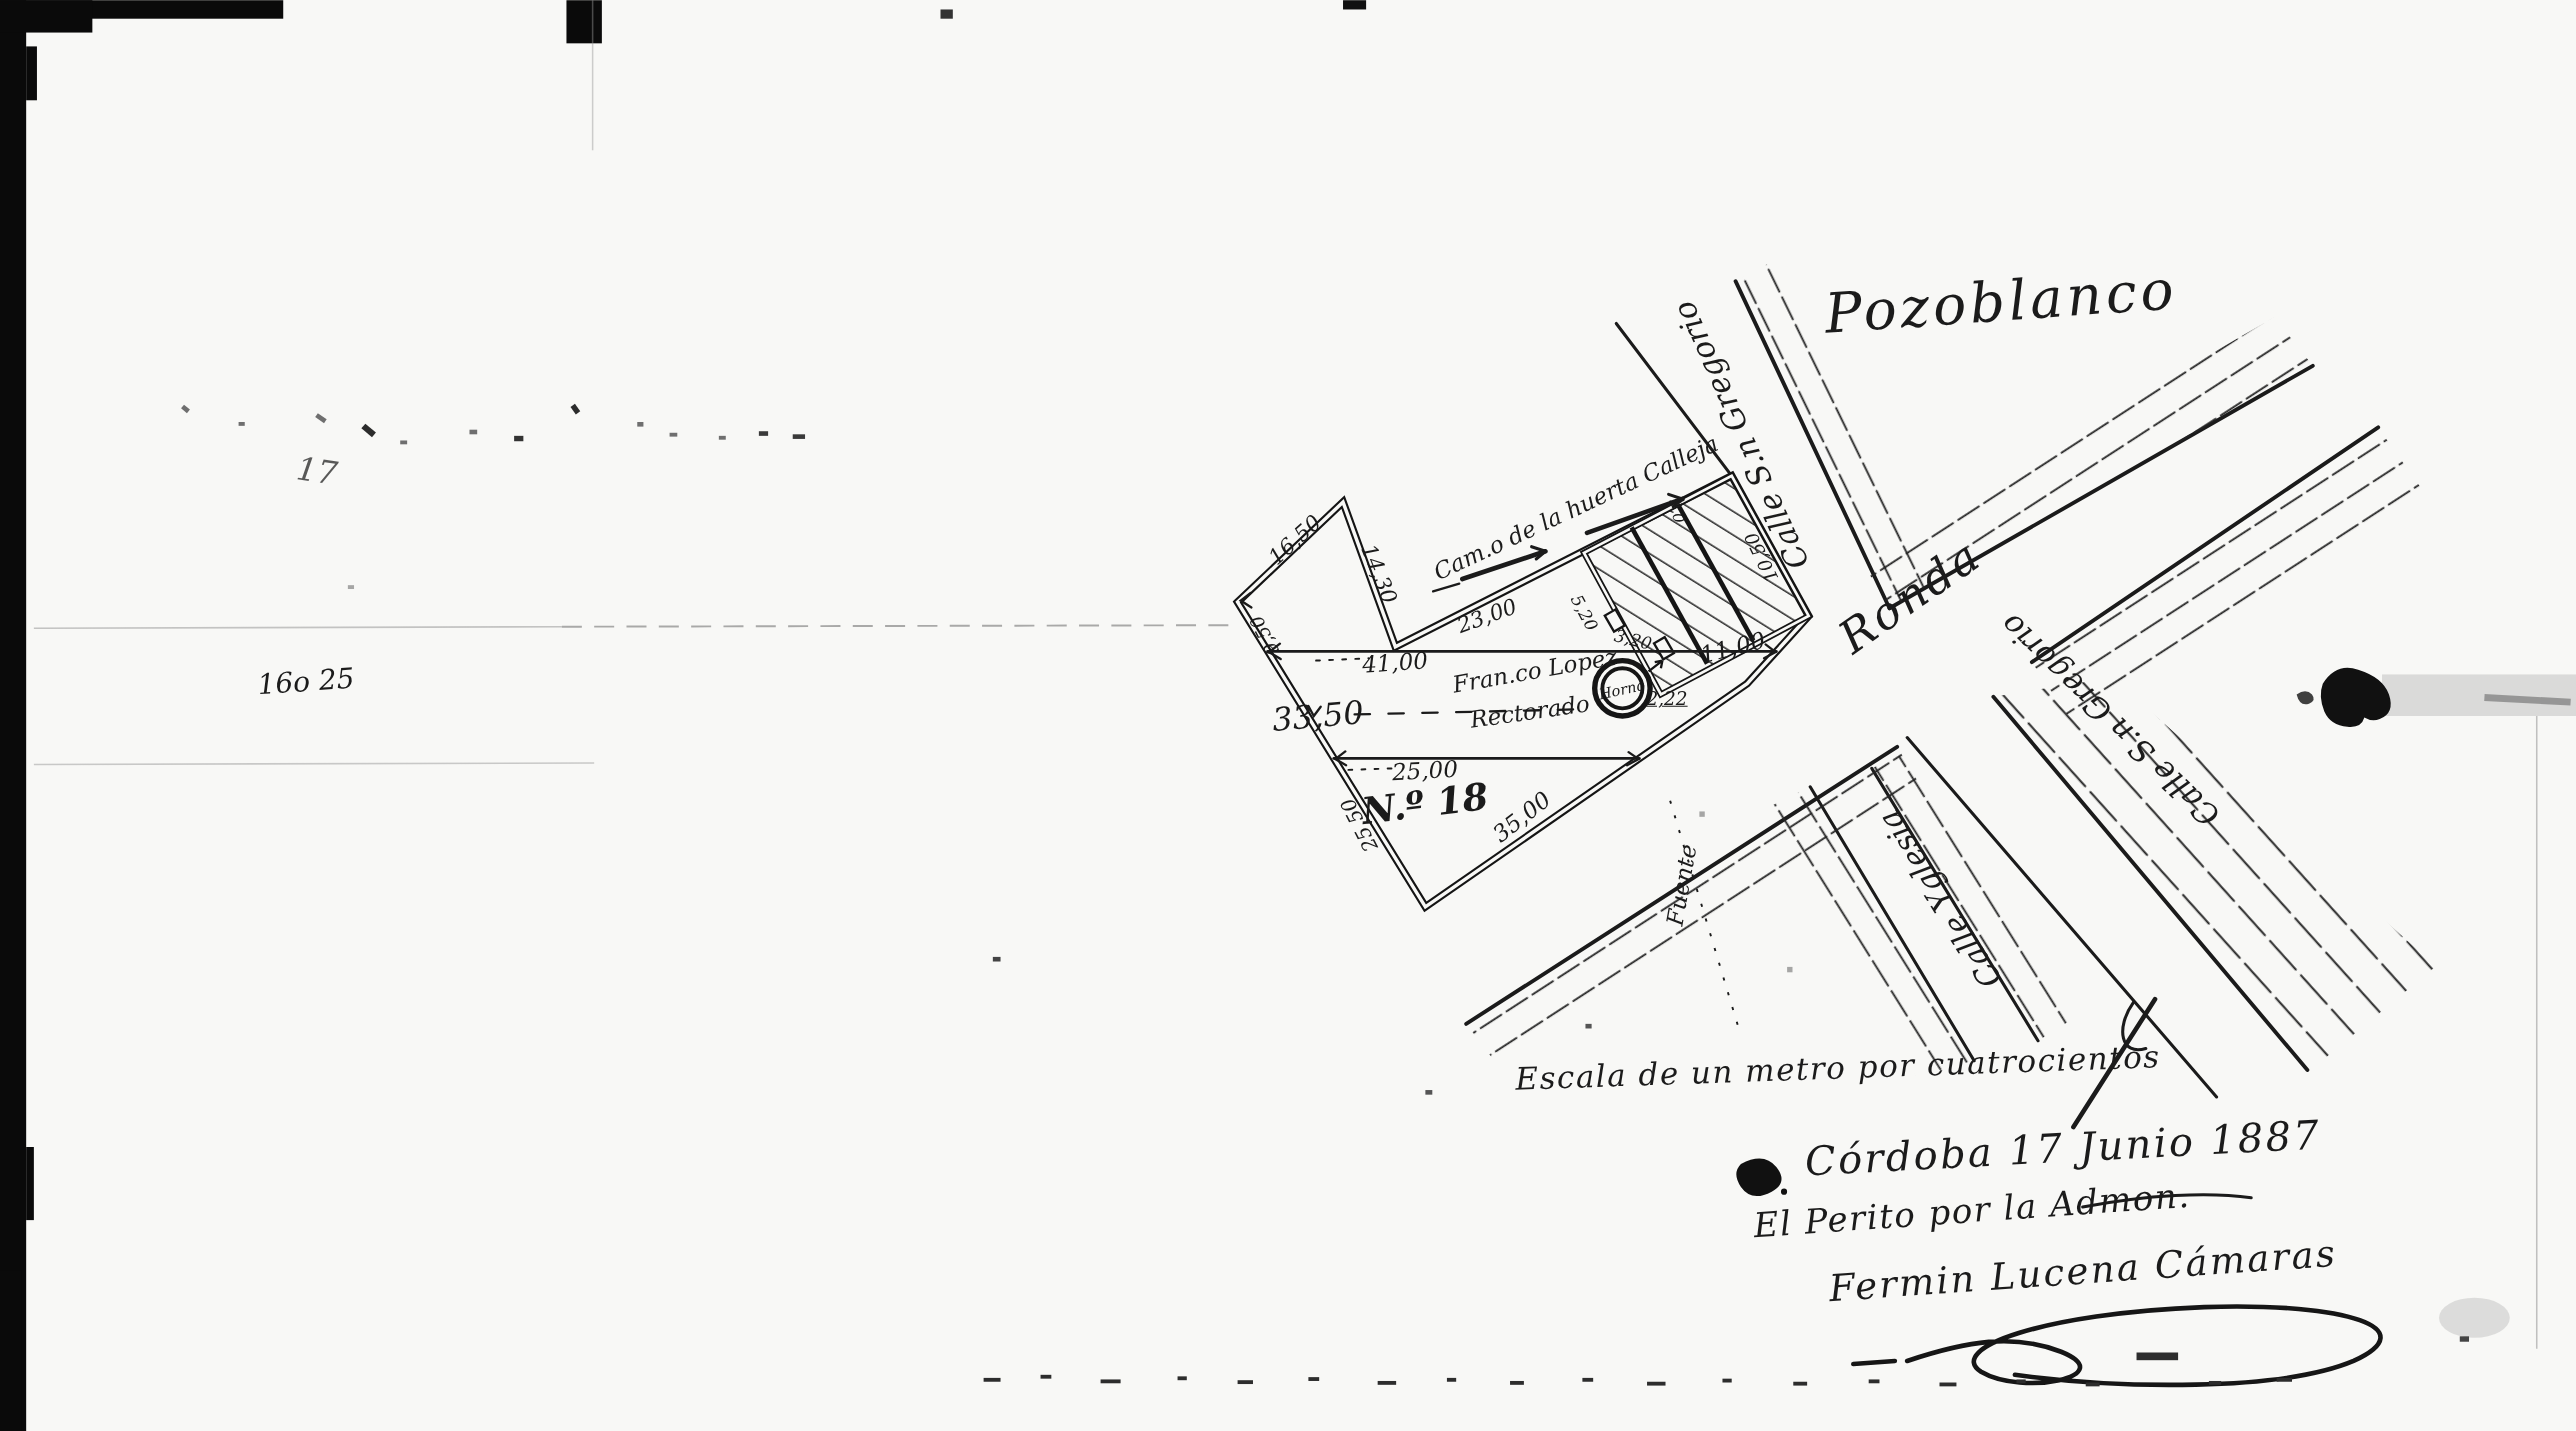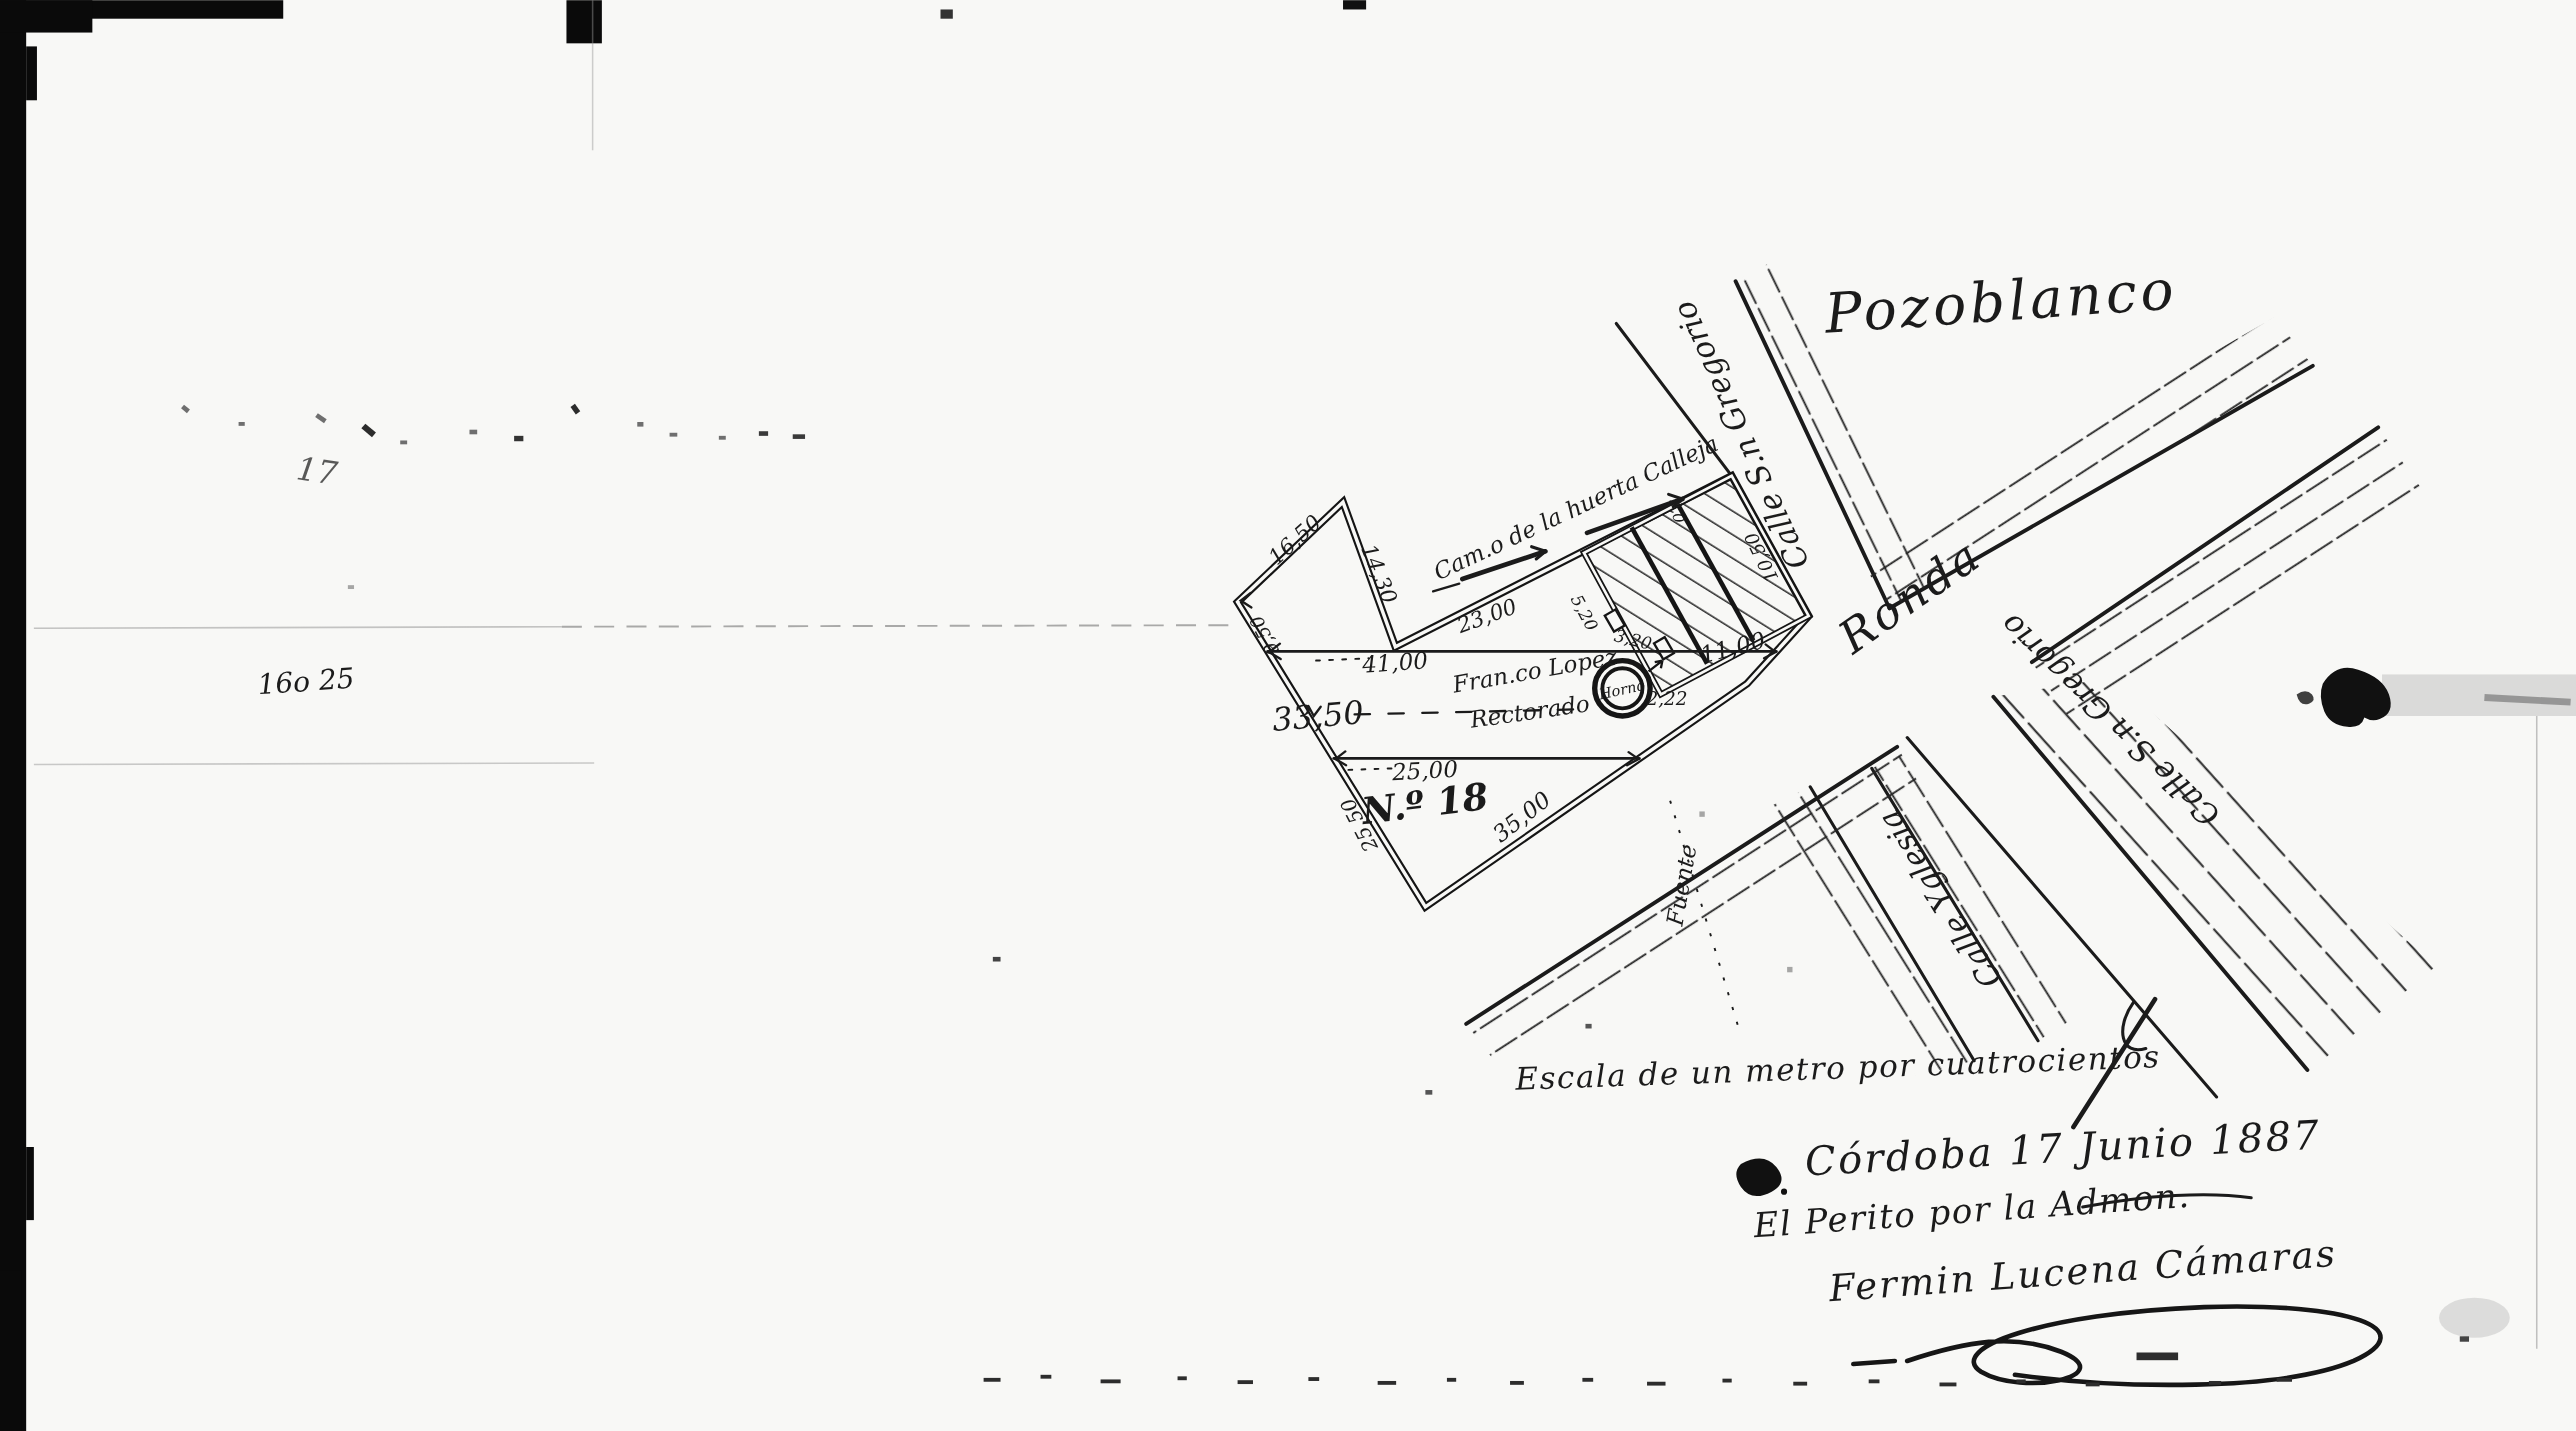--- a/index.html
+++ b/index.html
@@ -221,21 +221,21 @@
   <div class="lbl" style="left:1576px;top:508px;font-size:23px;--r:-25deg;">Cam.o de la huerta Calleja</div>
 
   <div class="lbl" style="left:1622px;top:690px;font-size:14.6px;--r:-12deg;">Horno</div>
 
   <div class="lbl" style="left:1425px;top:804px;font-size:37px;--r:-7deg;font-weight:bold;">N.º 18</div>
 
   <div class="lbl" style="left:1535px;top:671px;font-size:23px;--r:-10deg;">Fran.co Lopez</div>
 
   <div class="lbl" style="left:1530px;top:712px;font-size:23px;--r:-8deg;">Rectorado</div>
 
-  <div class="lbl" style="left:1667px;top:699px;font-size:18.5px;--r:0deg;">2,22</div>
+  <div class="lbl" style="left:1667px;top:699px;font-size:18.5px;text-decoration:underline;--r:0deg;">2,22</div>
   <div class="lbl" style="left:1395px;top:663px;font-size:23px;--r:-4deg;">41,00</div>
   <div class="lbl" style="left:1318px;top:716px;font-size:32px;--r:-5deg;">33,50</div>
   <div class="lbl" style="left:1425px;top:771px;font-size:23px;--r:-3deg;">25,00</div>
   <div class="lbl" style="left:1522px;top:817px;font-size:23px;--r:-38deg;">35,00</div>
   <div class="lbl" style="left:1359px;top:825px;font-size:20px;--r:-117deg;">25,50</div>
   <div class="lbl" style="left:1265px;top:635px;font-size:18.5px;--r:-117deg;">9,50</div>
   <div class="lbl" style="left:1295px;top:540px;font-size:21.6px;--r:-42deg;">16,50</div>
   <div class="lbl" style="left:1379px;top:574px;font-size:21.6px;--r:68deg;">14,30</div>
   <div class="lbl" style="left:1487px;top:616px;font-size:21.6px;--r:-20deg;">23,00</div>
   <div class="lbl" style="left:1584px;top:613px;font-size:17px;--r:62deg;">5,20</div>

